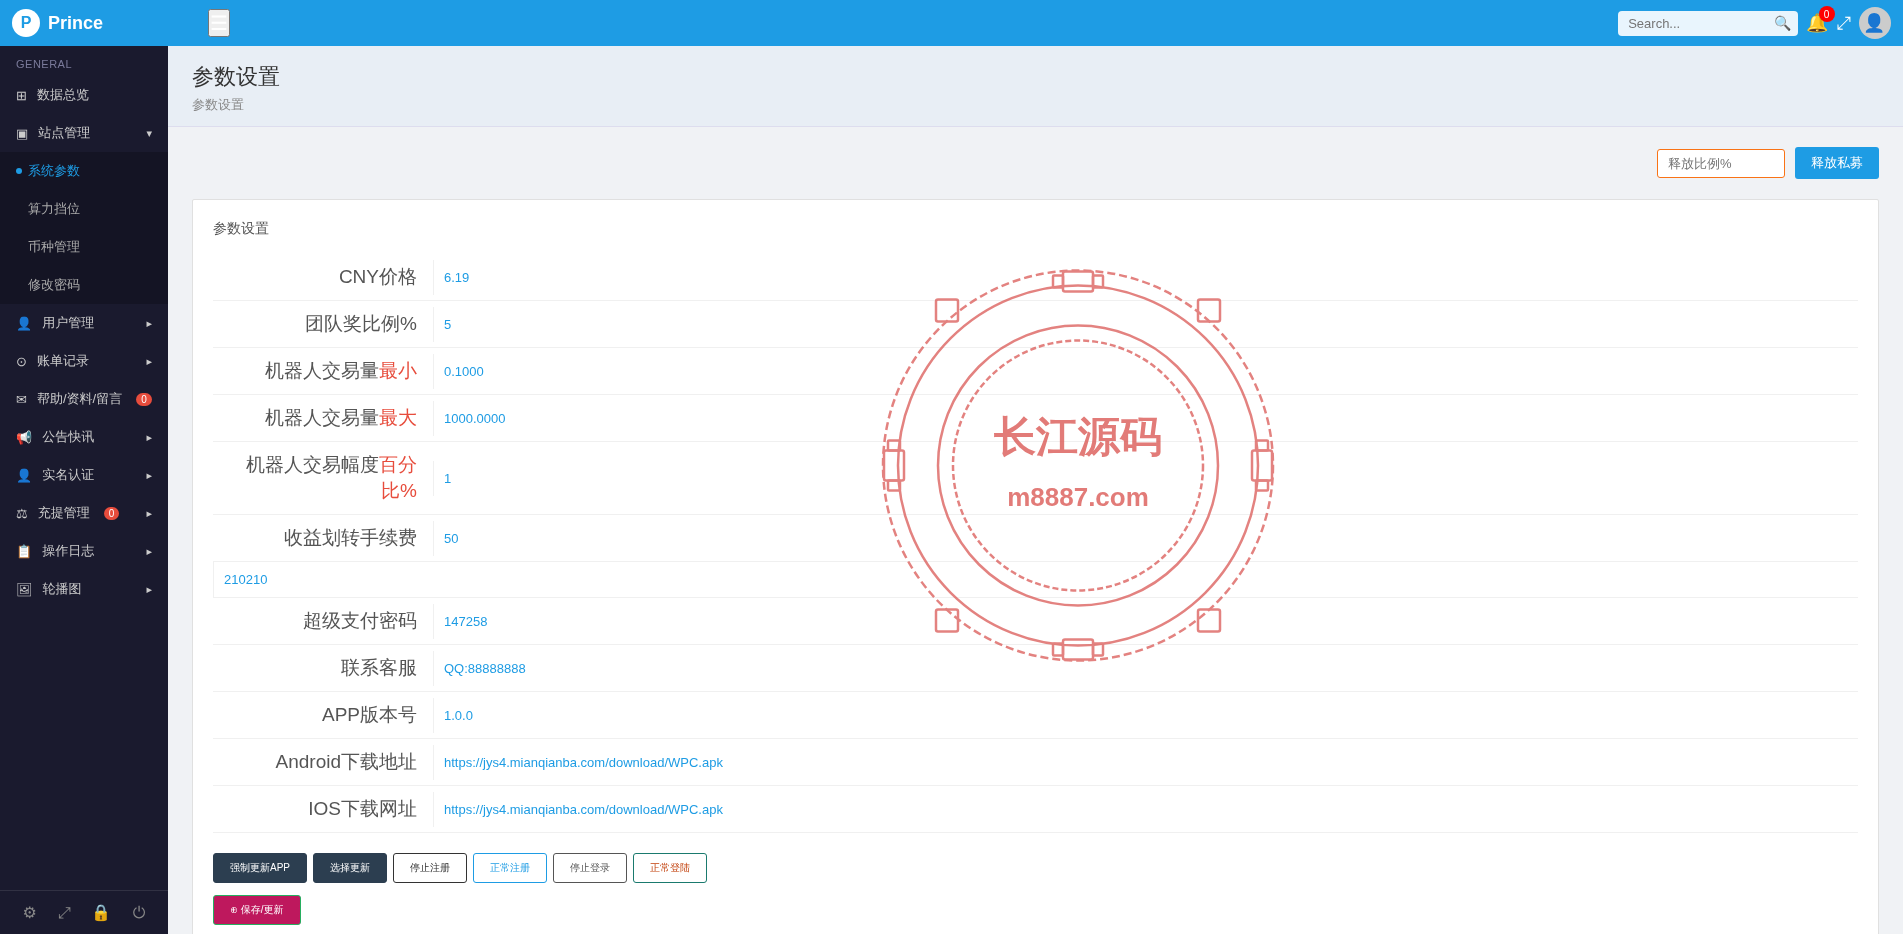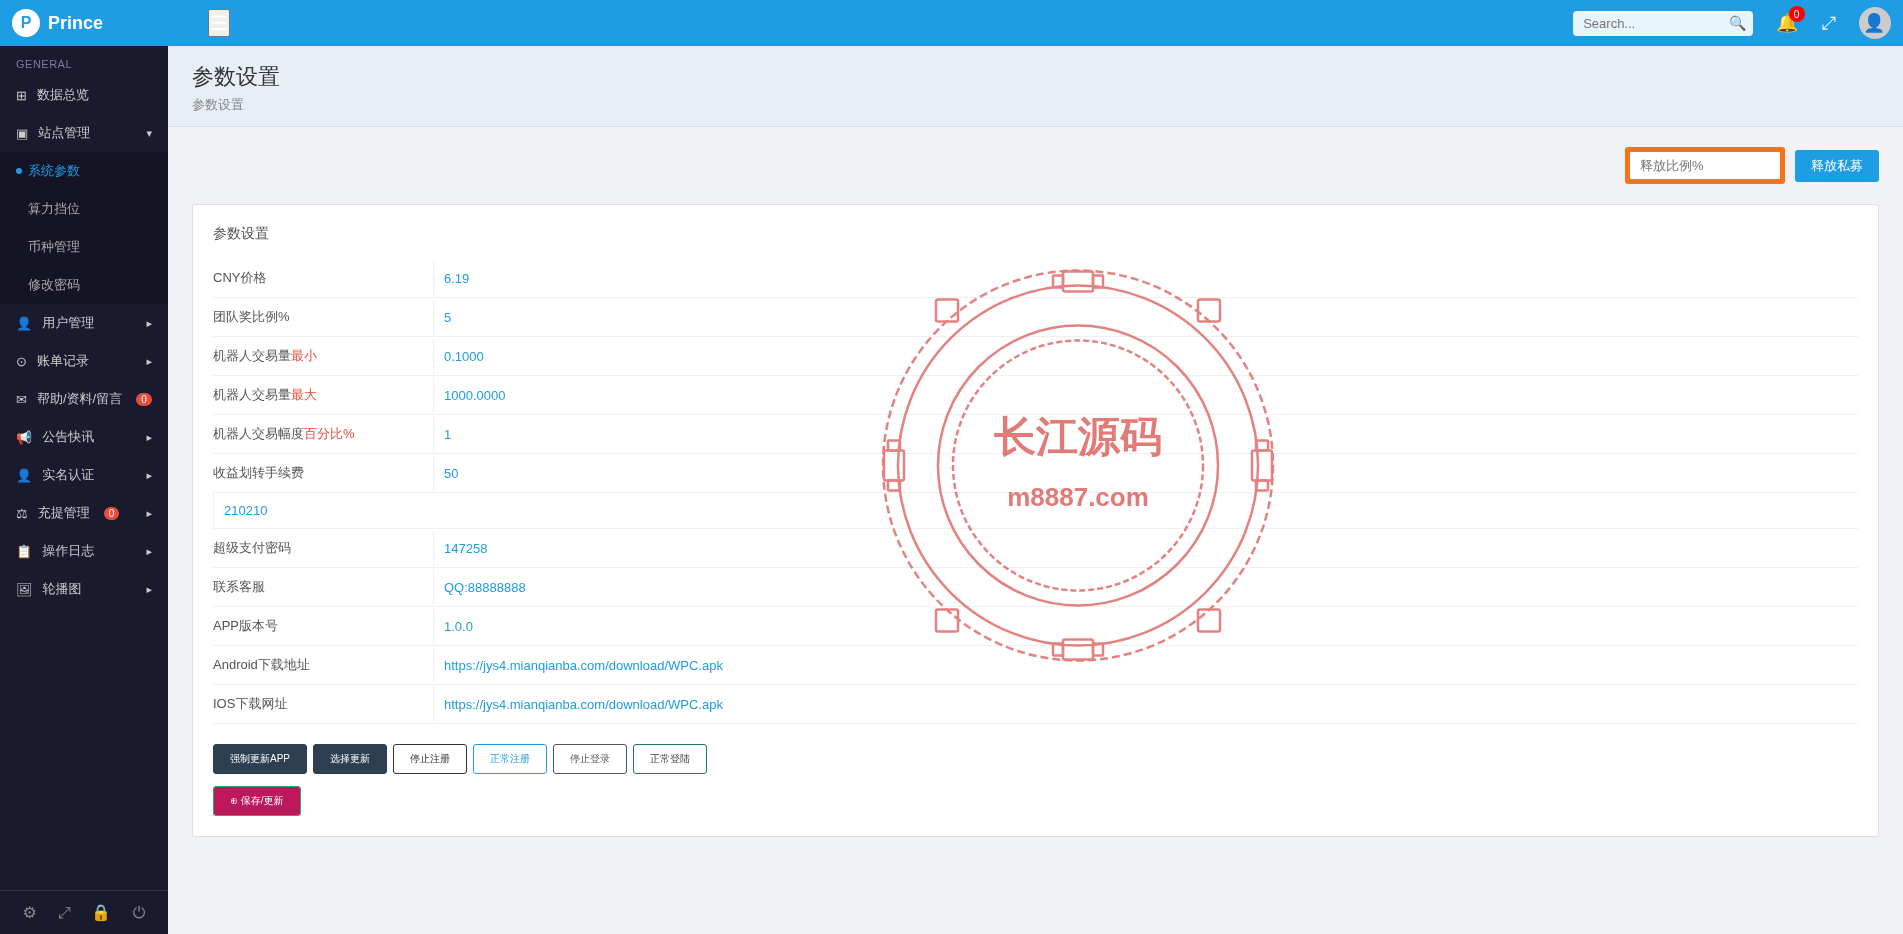--- a/index.html
+++ b/index.html
@@ -14,21 +14,21 @@
       justify-content: space-between;
       padding: 0 12px;
       flex-shrink: 0;
       z-index: 100;
     }
     .header-left { display: flex; align-items: center; gap: 16px; }
     .logo-area { display: flex; align-items: center; gap: 8px; color: #fff; font-size: 18px; font-weight: bold; width: 180px; }
     .logo-icon { width: 28px; height: 28px; background: #fff; border-radius: 50%; display: flex; align-items: center; justify-content: center; }
     .logo-icon span { color: #1e9ce4; font-size: 16px; font-weight: bold; }
     .menu-toggle { color: #fff; font-size: 20px; cursor: pointer; }
-    .header-right { display: flex; align-items: center; gap: 23px; }
+    .header-right { display: flex; align-items: center; gap: 8px; }
     .search-box { position: relative; }
     .search-box input { background: rgba(255,255,255,0.9); border: none; border-radius: 4px; padding: 5px 30px 5px 10px; width: 180px; font-size: 13px; }
     .search-icon-btn { position: absolute; right: 6px; top: 50%; transform: translateY(-50%); color: #888; cursor: pointer; background: none; border: none; font-size: 14px; }
     .header-icon { color: #fff; font-size: 18px; cursor: pointer; position: relative; }
     .badge { position: absolute; top: -6px; right: -6px; background: #f00; color: #fff; border-radius: 50%; width: 16px; height: 16px; font-size: 10px; display: flex; align-items: center; justify-content: center; }
     .avatar { width: 32px; height: 32px; border-radius: 50%; background: #ccc; overflow: hidden; cursor: pointer; display: flex; align-items: center; justify-content: center; color: #666; font-size: 18px; }
 
     
     .layout { display: flex; flex: 1; overflow: hidden; }
 
@@ -49,39 +49,39 @@
     
     .main-content { flex: 1; background: #f0f2f5; overflow-y: auto; display: flex; flex-direction: column; }
     .page-header { background: #e8eef5; padding: 16px 24px 12px; border-bottom: 1px solid #dde; }
     .page-title { font-size: 22px; color: #333; font-weight: normal; margin-bottom: 4px; }
     .breadcrumb { font-size: 13px; color: #888; }
 
     .content-area { padding: 20px 24px; flex: 1; }
     .panel { background: #fff; border: 1px solid #e0e0e0; border-radius: 2px; padding: 20px; margin-bottom: 20px; }
 
     .ratio-row { display: flex; justify-content: flex-end; align-items: center; gap: 10px; margin-bottom: 20px; }
-    .ratio-input { border: 5px solid #f97316; border-radius: 3px; padding: 6px 10px; width: 160px; font-size: 13px; color: #999; }
+    .ratio-input { border: 1px solid #f97316; border-radius: 3px; padding: 6px 10px; width: 128px; font-size: 13px; color: #999; }
     .btn-release { background: #1e9ce4; color: #fff; border: none; border-radius: 3px; padding: 7px 16px; cursor: pointer; font-size: 13px; }
 
     .params-section-title { font-size: 14px; color: #555; margin-bottom: 16px; }
 
     .param-row { display: flex; align-items: center; border-bottom: 1px solid #f0f0f0; padding: 0; }
     .param-row:last-child { border-bottom: none; }
-    .param-label { width: 220px; text-align: left; padding: 10px 16px 10px 0; color: #555; font-size: 13px; flex-shrink: 0; }
+    .param-label { width: 220px; text-align: right; padding: 10px 16px 10px 0; color: #555; font-size: 19px; flex-shrink: 0; }
     .param-label .red { color: #e74c3c; }
     .param-value { flex: 1; padding: 8px 10px; font-size: 13px; color: #333; border-left: 1px solid #f0f0f0; }
     .param-input { width: 100%; border: none; outline: none; font-size: 13px; color: #1e9ce4; background: transparent; padding: 2px 0; }
 
     .action-buttons { display: flex; gap: 6px; margin-bottom: 12px; flex-wrap: wrap; }
     .btn { padding: 7px 16px; border-radius: 3px; border: 1px solid transparent; cursor: pointer; font-size: 10px; }
     .btn-dark { background: #2c3e50; color: #fff; border-color: #2c3e50; }
     .btn-outline-dark { background: transparent; color: #333; border-color: #333; }
     .btn-outline-blue { background: transparent; color: #1e9ce4; border-color: #1e9ce4; }
     .btn-outline-dark2 { background: transparent; color: #555; border-color: #555; }
-    .btn-teal { background: transparent; color: #404040; border-color: #1a7a6e; }
+    .btn-teal { background: transparent; color: #c2410c; border-color: #1a7a6e; }
     .btn-green { background: #be185d; color: #fff; border-color: #27ae60; }
     .btn-selected { background: #2c3e50; color: #fff; border-color: #2c3e50; }
 
     
     .watermark-overlay {
       position: fixed;
       top: 50%;
       left: 50%;
       transform: translate(-20%, -50%);
       pointer-events: none;

